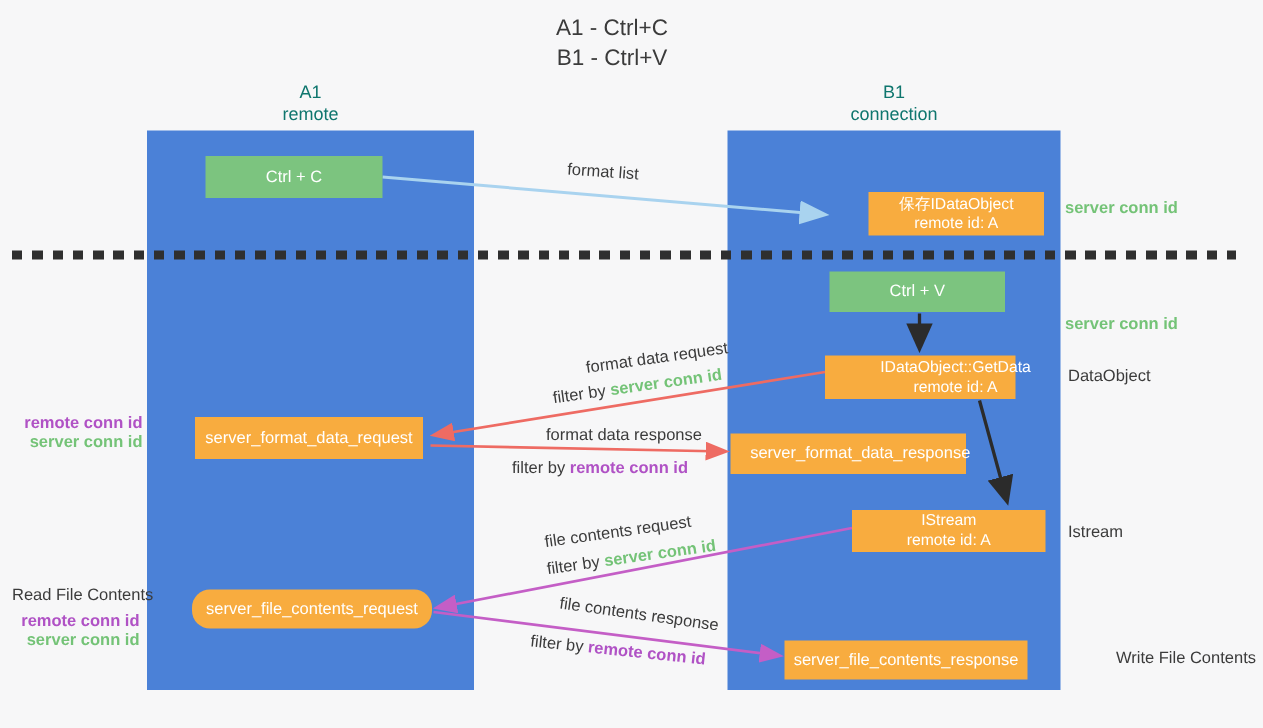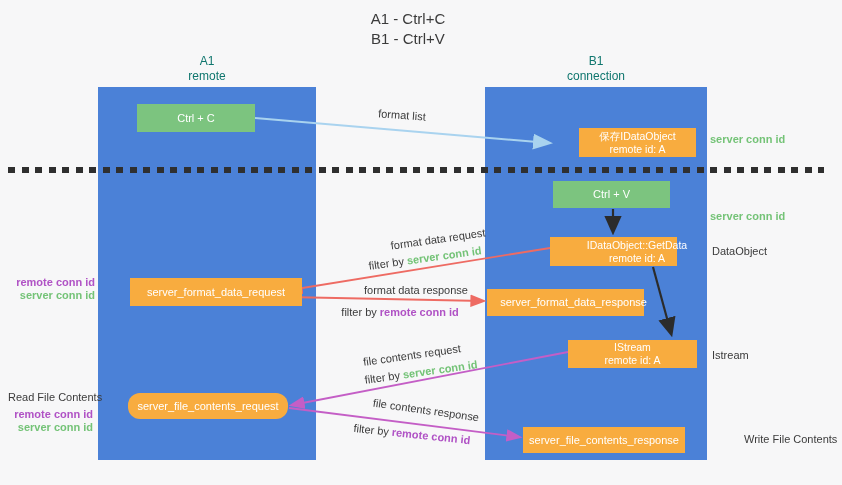--- a/index.html
+++ b/index.html
@@ -108,21 +108,21 @@
 
   <div class="node green" style="left:553px; top:181px; width:117px; height:27px;">
     <div>Ctrl + V</div>
   </div>
 
   <div class="node orange" style="left:550px; top:237px; width:127px; height:29px;padding-left:47px;">
     <div class="l2">IDataObject::GetData</div>
     <div class="l2">remote id: A</div>
   </div>
 
-  <div class="node orange" style="left:130px; top:278px; width:172px; height:28px;">
+  <div class="node orange" style="left:130px; top:278px; width:152px; height:28px;">
     <div>server_format_data_request</div>
   </div>
 
   <div class="node orange" style="left:487px; top:289px; width:157px; height:27px;padding-left:16px;">
     <div>server_format_data_response</div>
   </div>
 
   <div class="node orange" style="left:568px; top:340px; width:129px; height:28px;">
     <div class="l2">IStream</div>
     <div class="l2">remote id: A</div>

